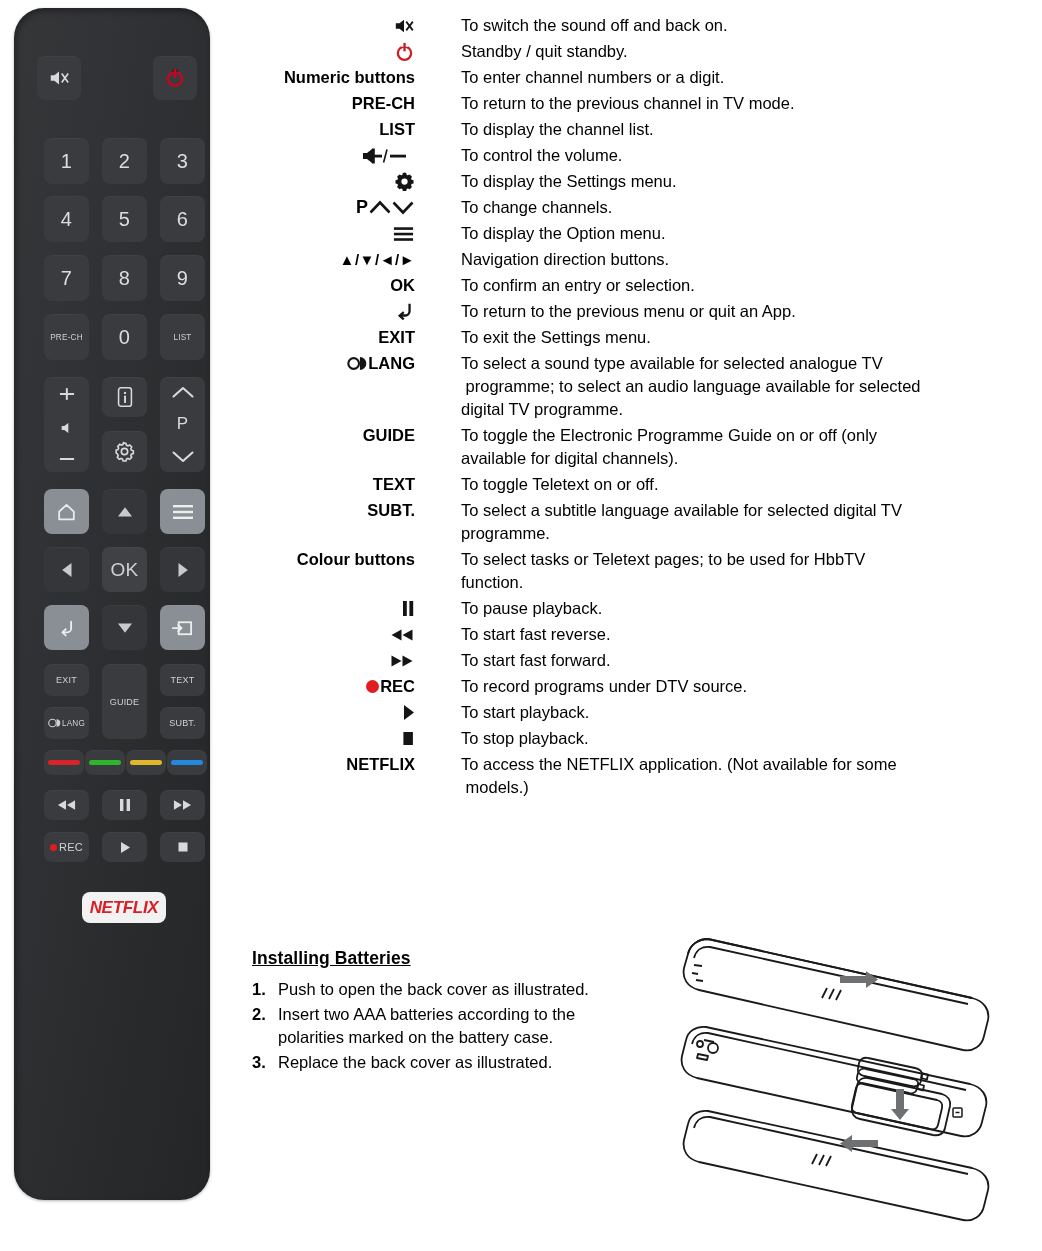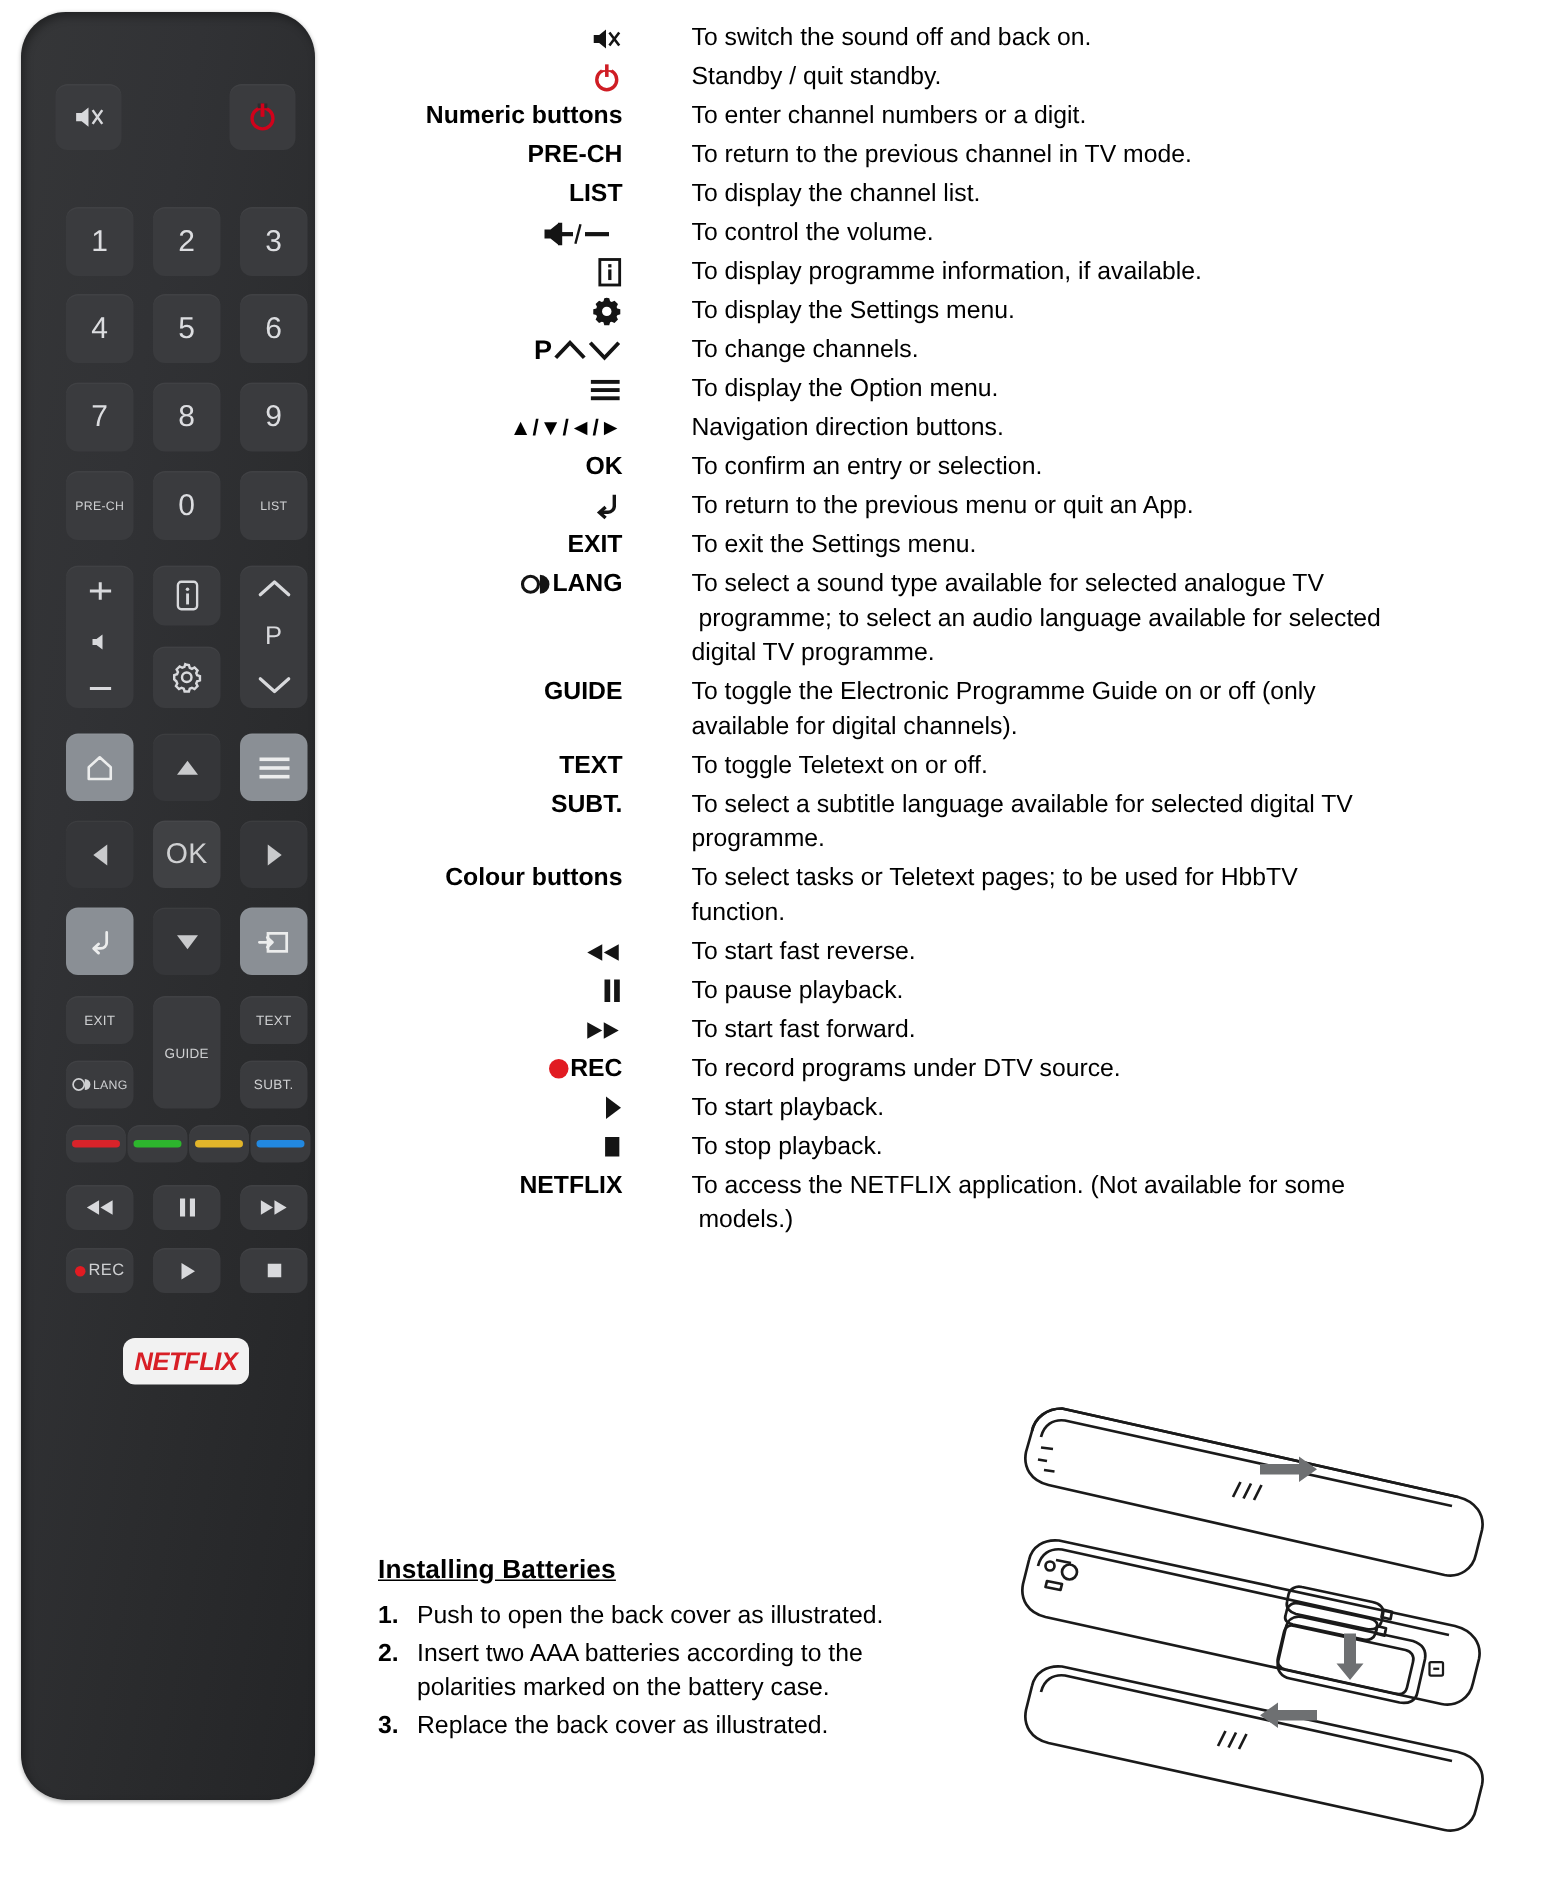--- a/index.html
+++ b/index.html
@@ -46,21 +46,21 @@
     font-weight:bold;font-size:16.5px;line-height:23px;
     display:flex;align-items:center;justify-content:flex-end;height:23px;
   }
   .kdesc{
     padding-left:46px;font-size:16.5px;line-height:23px;
     font-weight:400;white-space:pre-wrap;
   }
   .sym{display:inline-flex;align-items:center;justify-content:flex-end;}
 
   
-  #battery-text{position:absolute;left:252px;top:1036px;width:420px;}
+  #battery-text{position:absolute;left:252px;top:948px;width:420px;}
   #battery-title{
     font-size:17.5px;font-weight:bold;text-decoration:underline;
     margin:0 0 9px 0;letter-spacing:.1px;
   }
   .bstep{display:flex;margin-bottom:2px;}
   .bnum{width:26px;min-width:26px;font-weight:bold;font-size:16.5px;line-height:23px;}
   .btxt{font-size:16.5px;line-height:23px;}
   #battery-figure{position:absolute;left:672px;top:928px;width:360px;height:310px;}
 </style>
 </head>
@@ -335,32 +335,20 @@
           <rect x="11" y="3.5" width="2.8" height="15" fill="#141414"></rect>
           <rect x="9" y="9.7" width="12" height="2.8" fill="#141414"></rect>
           <path d="M26 4.5l-3.4 13" stroke="#141414" stroke-width="1.6"></path>
           <rect x="29" y="9.7" width="16" height="2.8" fill="#141414"></rect>
         </svg>
       </span>
     </div>
     <div class="kdesc">To control the volume.</div>
   </div>
 
-  <div class="krow">
-    <div class="kkey">
-      <span class="sym">
-        <svg width="17" height="21" viewBox="0 0 18 22">
-          <rect x="2" y="2" width="14" height="18" fill="none" stroke="#141414" stroke-width="2"></rect>
-          <rect x="7.9" y="5.3" width="2.3" height="2.3" fill="#141414"></rect>
-          <rect x="7.9" y="9" width="2.3" height="7.5" fill="#141414"></rect>
-        </svg>
-      </span>
-    </div>
-    <div class="kdesc">To display programme information, if available.</div>
-  </div>
 
   <div class="krow">
     <div class="kkey">
       <span class="sym">
         <svg width="21" height="21" viewBox="0 0 24 24">
           <path fill="#141414" d="M12 1.8l1.9.35.65 2.3 1.25.52 2.1-1.05 2.65 2.65-1.05 2.1.52 1.25 2.3.65v3.76l-2.3.65-.52 1.25 1.05 2.1-2.65 2.65-2.1-1.05-1.25.52-.65 2.3h-3.76l-.65-2.3-1.25-.52-2.1 1.05L3.5 18.3l1.05-2.1-.52-1.25-2.3-.65v-3.76l2.3-.65.52-1.25L3.5 6.57 6.15 3.92l2.1 1.05 1.25-.52.65-2.3z"></path>
           <circle cx="12" cy="12.1" r="3.6" fill="#fff"></circle>
         </svg>
       </span>
     </div>
@@ -457,39 +445,39 @@
 
   <div class="krow" style="align-items:flex-start;">
     <div class="kkey">Colour buttons</div>
     <div class="kdesc">To select tasks or Teletext pages; to be used for HbbTV
 function.</div>
   </div>
 
   <div class="krow">
     <div class="kkey">
       <span class="sym">
+        <svg width="14" height="17" viewBox="0 0 14 17">
+          <rect x="2" y="1" width="3.8" height="15" fill="#141414"></rect>
+            <rect x="8.4" y="1" width="3.8" height="15" fill="#141414"></rect>
+        </svg>
+      </span>
+    </div>
+    <div class="kdesc">To pause playback.</div>
+  </div>
+
+  <div class="krow">
+    <div class="kkey">
+      <span class="sym">
         <svg width="26" height="14" viewBox="0 0 26 14">
           <path d="M12.5 1.5v11L2.5 7z" fill="#141414"></path>
             <path d="M23.5 1.5v11l-10-5.5z" fill="#141414"></path>
         </svg>
       </span>
     </div>
     <div class="kdesc">To start fast reverse.</div>
-  </div>
-
-  <div class="krow">
-    <div class="kkey">
-      <span class="sym">
-        <svg width="14" height="17" viewBox="0 0 14 17">
-          <rect x="2" y="1" width="3.8" height="15" fill="#141414"></rect>
-            <rect x="8.4" y="1" width="3.8" height="15" fill="#141414"></rect>
-        </svg>
-      </span>
-    </div>
-    <div class="kdesc">To pause playback.</div>
   </div>
 
   <div class="krow">
     <div class="kkey">
       <span class="sym">
         <svg width="26" height="14" viewBox="0 0 26 14">
           <path d="M2.5 1.5v11l10-5.5z" fill="#141414"></path>
             <path d="M13.5 1.5v11l10-5.5z" fill="#141414"></path>
         </svg>
       </span>

